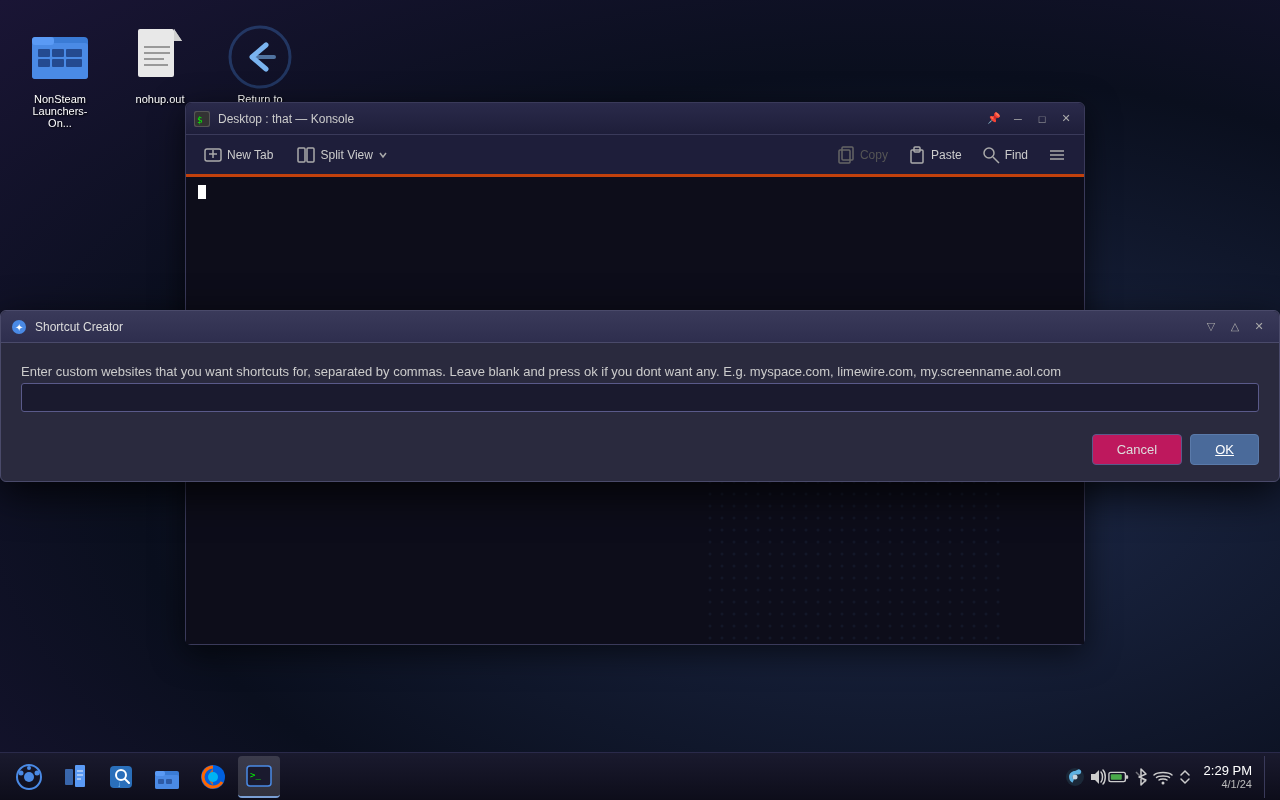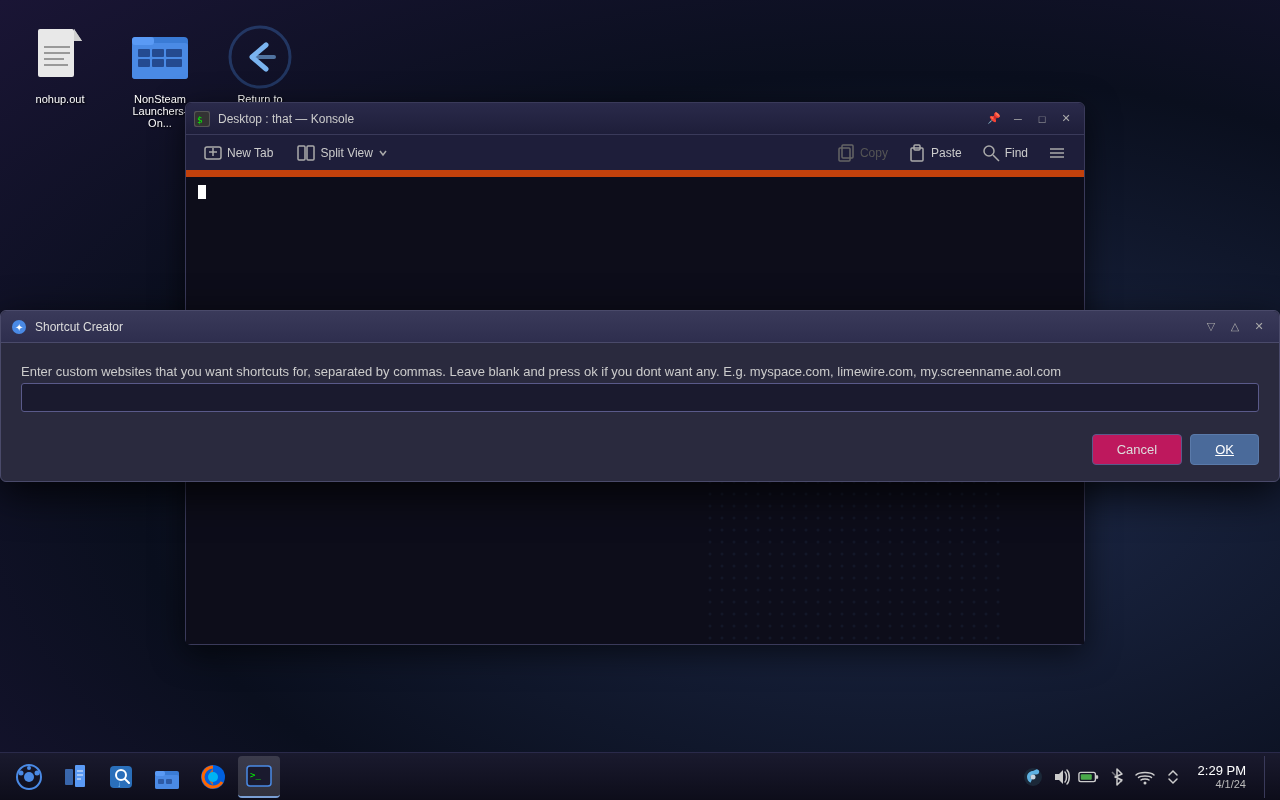--- a/index.html
+++ b/index.html
@@ -128,21 +128,21 @@
     }
 
     
     .konsole-toolbar {
       background: #1e1e3a;
       height: 42px;
       display: flex;
       align-items: center;
       padding: 0 8px;
       gap: 4px;
-      border-bottom: 7px solid #c2410c;
+      border-bottom: 3px solid #c2410c;
     }
 
     .toolbar-btn {
       display: flex;
       align-items: center;
       gap: 5px;
       padding: 5px 10px;
       border-radius: 4px;
       border: none;
       background: transparent;
@@ -330,21 +330,20 @@
       border-bottom: 2px solid #7a9fd4;
     }
 
     .taskbar-spacer {
       flex: 1;
     }
 
     .system-tray {
       display: flex;
       align-items: center;
-      gap: 6px;
     }
 
     .tray-icon {
       width: 22px;
       height: 22px;
       display: flex;
       align-items: center;
       justify-content: center;
       cursor: pointer;
       font-size: 14px;
@@ -393,53 +392,53 @@
       opacity: 0.1;
     }
 
   </style>
 </head>
 <body>
 
 <div class="desktop">
 
   <div class="desktop-icons">
+
+    <div class="desktop-icon">
+      <div class="icon-img">
+        <svg width="60" height="60" viewBox="0 0 60 60">
+          <rect x="2" y="10" width="56" height="42" rx="4" fill="#3a7bd5"></rect>
+          <rect x="2" y="16" width="56" height="36" rx="3" fill="#4a8ae5"></rect>
+          <rect x="2" y="10" width="22" height="8" rx="3" fill="#5a9af5"></rect>
+
+          <rect x="8" y="22" width="12" height="8" rx="1" fill="#1a3a7a" opacity="0.8"></rect>
+          <rect x="22" y="22" width="12" height="8" rx="1" fill="#1a3a7a" opacity="0.8"></rect>
+          <rect x="36" y="22" width="16" height="8" rx="1" fill="#1a3a7a" opacity="0.8"></rect>
+          <rect x="8" y="32" width="12" height="8" rx="1" fill="#1a3a7a" opacity="0.8"></rect>
+          <rect x="22" y="32" width="12" height="8" rx="1" fill="#1a3a7a" opacity="0.8"></rect>
+          <rect x="36" y="32" width="16" height="8" rx="1" fill="#1a3a7a" opacity="0.8"></rect>
+        </svg>
+      </div>
+      <span class="icon-label">NonSteam</span>
+      <span class="icon-label">Launchers-On...</span>
+    </div>
 
     <div class="desktop-icon">
       <div class="icon-img">
         <svg width="48" height="60" viewBox="0 0 48 60">
           <rect x="2" y="2" width="36" height="48" rx="2" fill="#e8e8e8"></rect>
           <polygon points="38,2 38,14 46,14" fill="#bbb"></polygon>
           <polygon points="38,2 46,14 38,14" fill="#d0d0d0"></polygon>
           <line x1="8" y1="20" x2="34" y2="20" stroke="#999" stroke-width="2"></line>
           <line x1="8" y1="26" x2="34" y2="26" stroke="#999" stroke-width="2"></line>
           <line x1="8" y1="32" x2="28" y2="32" stroke="#999" stroke-width="2"></line>
           <line x1="8" y1="38" x2="32" y2="38" stroke="#999" stroke-width="2"></line>
         </svg>
       </div>
       <span class="icon-label">nohup.out</span>
-    </div>
-
-    <div class="desktop-icon">
-      <div class="icon-img">
-        <svg width="60" height="60" viewBox="0 0 60 60">
-          <rect x="2" y="10" width="56" height="42" rx="4" fill="#3a7bd5"></rect>
-          <rect x="2" y="16" width="56" height="36" rx="3" fill="#4a8ae5"></rect>
-          <rect x="2" y="10" width="22" height="8" rx="3" fill="#5a9af5"></rect>
-
-          <rect x="8" y="22" width="12" height="8" rx="1" fill="#1a3a7a" opacity="0.8"></rect>
-          <rect x="22" y="22" width="12" height="8" rx="1" fill="#1a3a7a" opacity="0.8"></rect>
-          <rect x="36" y="22" width="16" height="8" rx="1" fill="#1a3a7a" opacity="0.8"></rect>
-          <rect x="8" y="32" width="12" height="8" rx="1" fill="#1a3a7a" opacity="0.8"></rect>
-          <rect x="22" y="32" width="12" height="8" rx="1" fill="#1a3a7a" opacity="0.8"></rect>
-          <rect x="36" y="32" width="16" height="8" rx="1" fill="#1a3a7a" opacity="0.8"></rect>
-        </svg>
-      </div>
-      <span class="icon-label">NonSteam</span>
-      <span class="icon-label">Launchers-On...</span>
     </div>
 
     <div class="desktop-icon">
       <div class="icon-img">
         <svg width="64" height="64" viewBox="0 0 64 64">
           <circle cx="32" cy="32" r="30" fill="none" stroke="#4a8ae5" stroke-width="3" opacity="0.3"></circle>
           <path d="M38 20 L24 32 L38 44" fill="none" stroke="#7ab4f0" stroke-width="5" stroke-linecap="round" stroke-linejoin="round"></path>
           <path d="M24 32 L46 32" fill="none" stroke="#7ab4f0" stroke-width="4" stroke-linecap="round" opacity="0.6"></path>
         </svg>
       </div>

